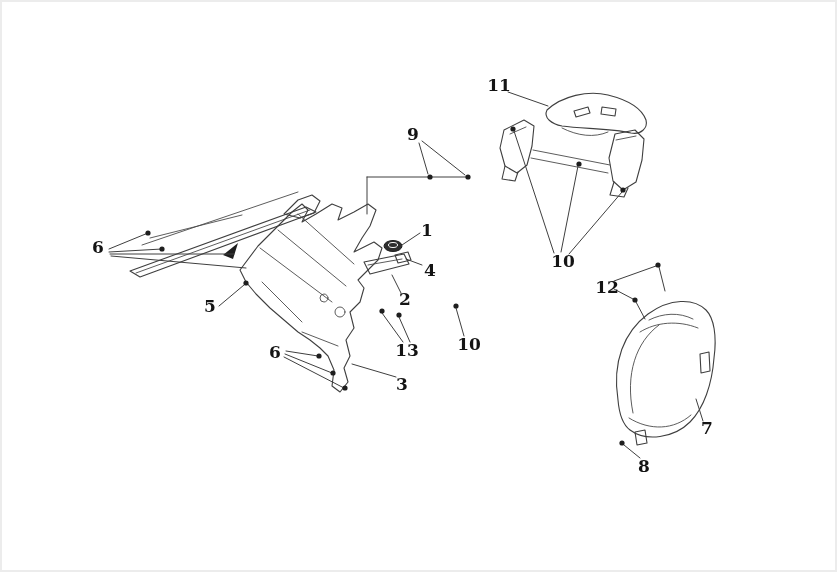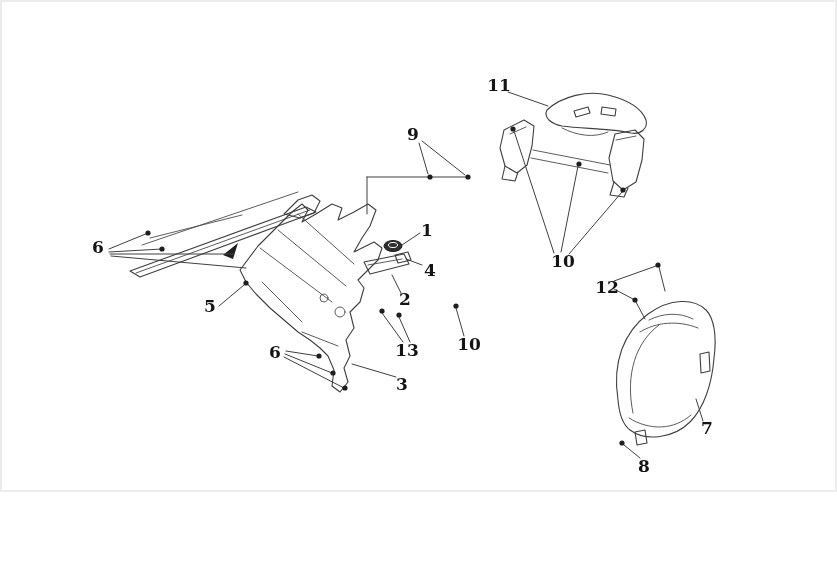--- a/index.html
+++ b/index.html
@@ -4,21 +4,21 @@
 <style>
   html, body {
     margin: 0;
     padding: 0;
     background: #ffffff;
     font-family: "DejaVu Serif", serif;
   }
   .page {
     position: relative;
     width: 837px;
-    height: 492px;
+    height: 572px;
     background: #ffffff;
     border: 2px solid #ececec;
     box-sizing: border-box;
     overflow: hidden;
   }
   svg { display: block; }
   .outline {
     fill: none;
     stroke: #3f3f3f;
     stroke-width: 1.1;

